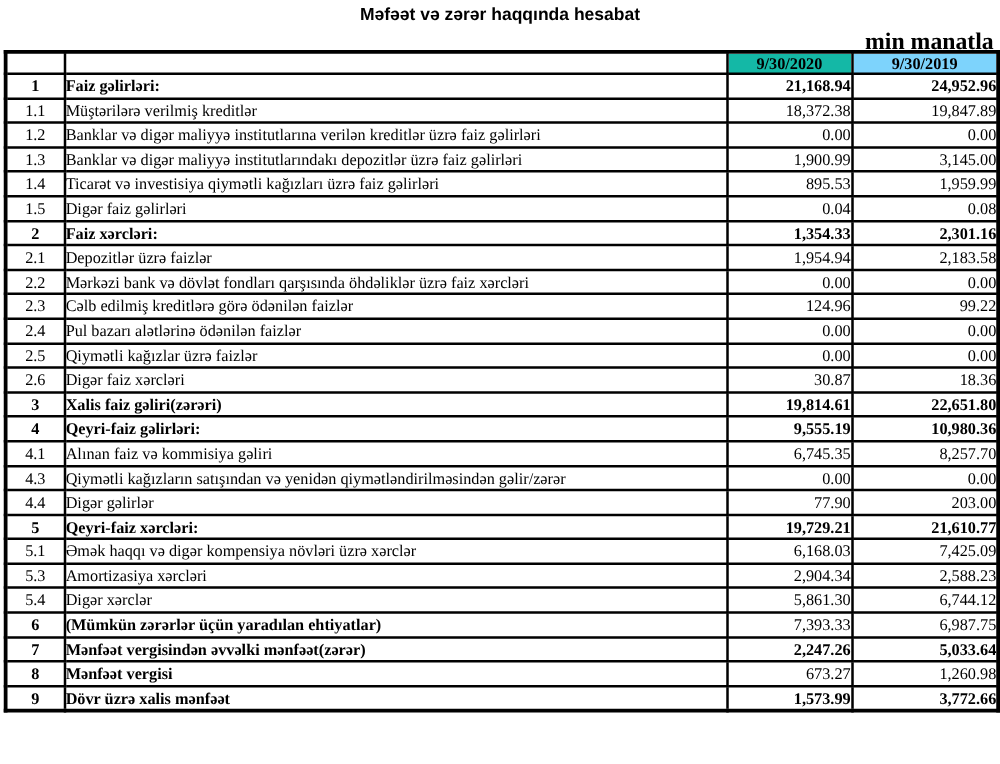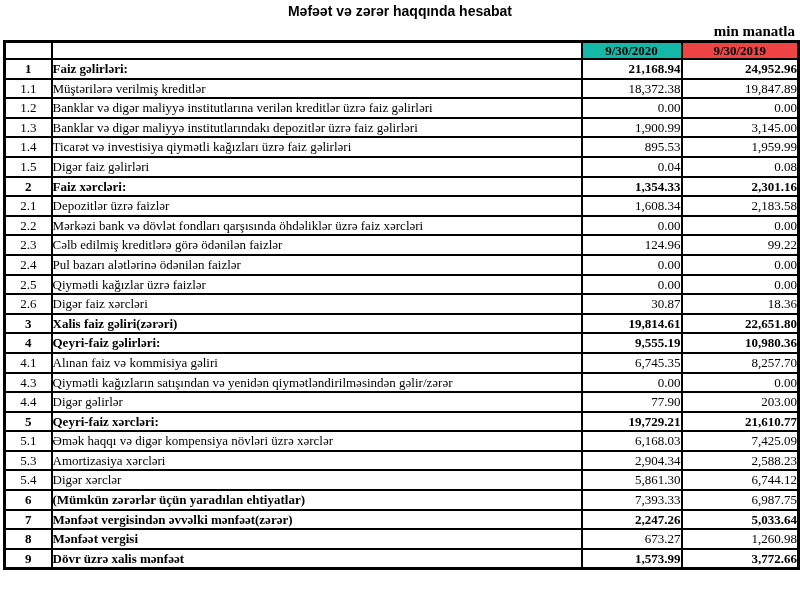--- a/index.html
+++ b/index.html
@@ -27,21 +27,21 @@
     font-weight: bold;
     font-size: 14px;
     color: #000;
   }
   .unit-note {
     position: absolute;
     top: 23px;
     right: 5px;
     font-family: "Liberation Serif", serif;
     font-weight: bold;
-    font-size: 15px;
+    font-size: 19px;
     color: #000;
     margin-left: 48px;
   }
   table.report {
     position: absolute;
     top: 40px;
     left: 3px;
     border-collapse: collapse;
     table-layout: fixed;
     width: 794px;
@@ -93,21 +93,21 @@
       <col style="width:47px">
       <col style="width:530px">
       <col style="width:100px">
       <col style="width:117px">
     </colgroup>
     <thead>
       <tr>
         <th></th>
         <th></th>
         <th class="date" style="background: #14b8a6;">9/30/2020</th>
-        <th class="date" style="background: #ef4444; margin-left: 15px;">9/30/2019</th>
+        <th class="date" style="background: #7dd3fc; margin-left: 15px;">9/30/2019</th>
       </tr>
     </thead>
     <tbody id="table-body">
         <tr>
           <td class="num b">1</td>
           <td class="label b">Faiz gəlirləri:</td>
           <td class="val b">21,168.94</td>
           <td class="val b">24,952.96</td>
         </tr>
         <tr>
@@ -142,21 +142,21 @@
         </tr>
         <tr>
           <td class="num b">2</td>
           <td class="label b">Faiz xərcləri:</td>
           <td class="val b">1,354.33</td>
           <td class="val b">2,301.16</td>
         </tr>
         <tr>
           <td class="num">2.1</td>
           <td class="label">Depozitlər üzrə faizlər</td>
-          <td class="val">1,608.34</td>
+          <td class="val">1,954.94</td>
           <td class="val">2,183.58</td>
         </tr>
         <tr>
           <td class="num">2.2</td>
           <td class="label">Mərkəzi bank və dövlət fondları qarşısında öhdəliklər üzrə faiz xərcləri</td>
           <td class="val">0.00</td>
           <td class="val">0.00</td>
         </tr>
         <tr>
           <td class="num">2.3</td>

